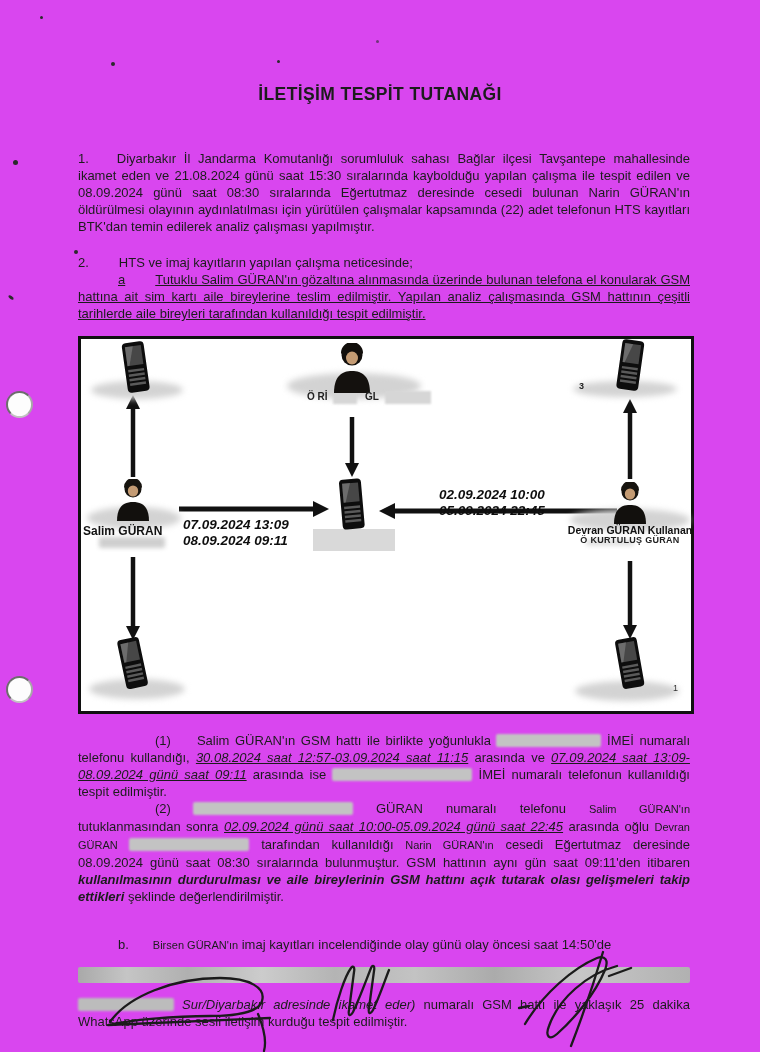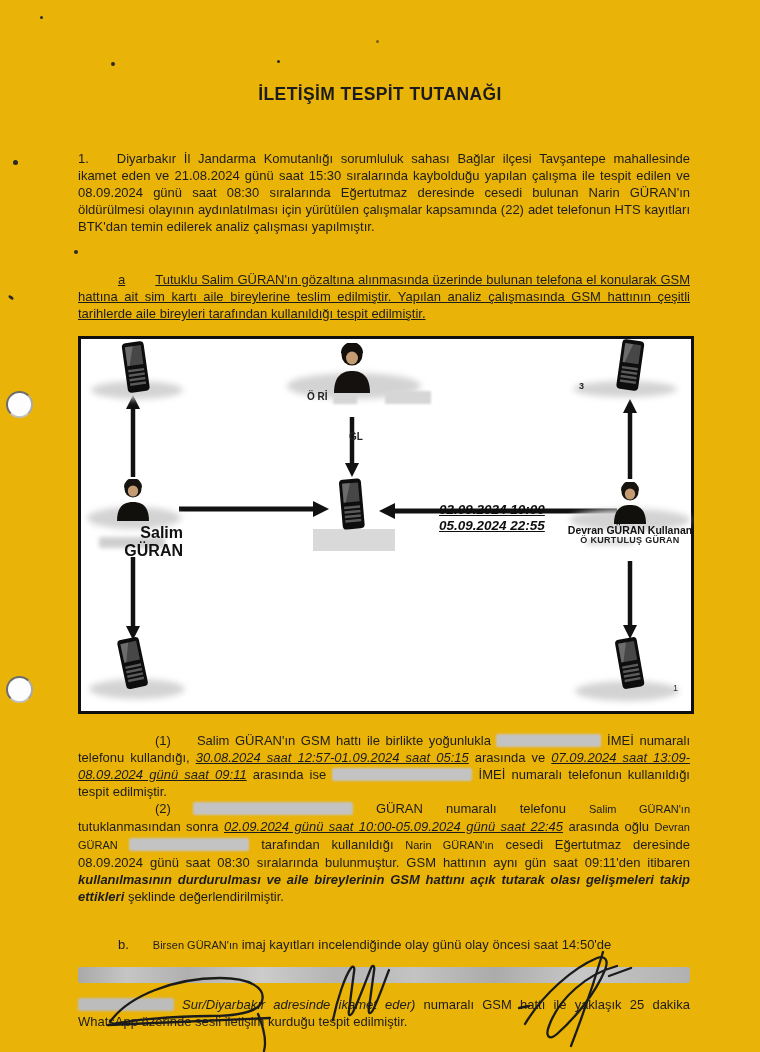--- a/index.html
+++ b/index.html
@@ -1,19 +1,19 @@
 <!DOCTYPE html>
 <html><head>
 <meta charset="utf-8">
 <style>
   html,body { margin:0; padding:0; }
   body { width:760px; height:1052px; background:#ffffff; }
   .page {
     position:relative; width:760px; height:1052px;
-    background:#eab308; overflow:hidden;
+    background:#d946ef; overflow:hidden;
     font-family:"Liberation Sans", sans-serif; color:#1c1c1c;
   }
   .doc-title {
     position:absolute; top:84px; left:0; width:100%;
     text-align:center; font-size:17.5px; font-weight:bold; letter-spacing:0.4px;
   }
   .block {
     position:absolute; left:78px; width:612px;
     font-size:13px; line-height:17px; text-align:justify;
   }
@@ -46,21 +46,21 @@
   
   .diagram {
     position:absolute; top:336px; left:78px; width:610px; height:372px;
     border:3px solid #101010; background:#ffffff;
   }
   .d-abs { position:absolute; }
   .oval  { position:absolute; background:#d3d3d3; border-radius:50%; filter:blur(3px); }
   .blur-rect { position:absolute; background:#cfcfcf; filter:blur(2px); border-radius:2px; }
   .gray-box  { position:absolute; background:#d9d9d9; filter:blur(0.6px); }
   .frag-box  { position:absolute; background:#d6d6d6; filter:blur(1px); }
-  .d-name  { position:absolute; font-weight:bold; font-size:16px; text-align:right; color:#111; }
+  .d-name  { position:absolute; font-weight:bold; font-size:12px; text-align:left; color:#111; }
   .d-name2 { position:absolute; font-weight:bold; font-size:10.5px; text-align:center; color:#111; }
   .d-sub   { position:absolute; font-size:9px; font-weight:bold; text-align:center; color:#222; letter-spacing:0.3px; }
   .d-frag  { position:absolute; font-size:10px; font-weight:bold; color:#222; }
   .dates {
     position:absolute; font-weight:bold; font-style:italic;
     font-size:13.5px; line-height:16px; color:#0e0e0e; white-space:nowrap;
   }
   .d-pagenum { position:absolute; font-size:9px; color:#333; }
   .rot-l8  { transform:rotate(-8deg); }
   .rot-r8  { transform:rotate(8deg); }
@@ -91,20 +91,21 @@
   <div class="speck" style="left:74px;top:250px;width:4px;height:4px;"></div>
   <div class="speck" style="left:8px;top:296px;width:6px;height:3px;transform:rotate(35deg);"></div>
   <div class="speck" style="left:376px;top:40px;width:3px;height:3px;opacity:.6;"></div>
   <div class="hole" style="left:6px;top:391px;"></div>
   <div class="hole" style="left:6px;top:676px;"></div>
 
   <div class="doc-title">İLETİŞİM TESPİT TUTANAĞI</div>
 
   <p class="block" style="top:137px;"><span>1.</span><span class="gap g28"></span><span>Diyarbakır İl Jandarma Komutanlığı sorumluluk sahası Bağlar ilçesi Tavşantepe mahallesinde ikamet eden ve 21.08.2024 günü saat 15:30 sıralarında kaybolduğu yapılan çalışma ile tespit edilen ve 08.09.2024 günü saat 08:30 sıralarında Eğertutmaz deresinde cesedi bulunan Narin GÜRAN'ın öldürülmesi olayının aydınlatılması için yürütülen çalışmalar kapsamında (22) adet telefonun HTS kayıtları BTK'dan temin edilerek analiz çalışması yapılmıştır.</span></p>
 
+  <p class="block" style="top:241px;"><span>2.</span><span class="gap g30"></span><span>HTS ve imaj kayıtların yapılan çalışma neticesinde;</span></p>
 
   <p class="block ti40" style="top:258px;text-decoration:underline;"><span>a</span><span class="gap g30"></span><span>Tutuklu Salim GÜRAN'ın gözaltına alınmasında üzerinde bulunan telefona el konularak GSM hattına ait sim kartı aile bireylerine teslim edilmiştir. Yapılan analiz çalışmasında GSM hattının çeşitli tarihlerde aile bireyleri tarafından kullanıldığı tespit edilmiştir.</span></p>
 
 
   <div class="diagram">
 
     <svg class="d-abs" style="left:0;top:0;" width="604" height="366" viewBox="0 0 604 366">
       <g>
         <line x1="52" y1="138" x2="52" y2="68" stroke="#111" stroke-width="4.5"></line>
         <polygon points="45,70 59,70 52,56" fill="#111"></polygon>
@@ -223,39 +224,43 @@
     <div class="d-abs" style="left:530px;top:143px;">
       <svg width="38" height="42" viewBox="0 0 38 42">
           <circle cx="19" cy="10" r="8.5" fill="#17140f"></circle>
           <ellipse cx="19" cy="12" rx="5.2" ry="5.6" fill="#c49b73"></ellipse>
           <path d="M10,8 a9,9 0 0 1 18,0 l-2,3 a7,7 0 0 0 -14,0 z" fill="#17140f"></path>
           <path d="M3,42 C3,27 10,23 19,23 C28,23 35,27 35,42 Z" fill="#12100d"></path>
         </svg>
     </div>
 
     <div class="d-frag" style="left:226px;top:52px;">Ö Rİ</div>
-    <div class="d-frag" style="left:268px;top:52px;margin-top:40px;">GL</div>
+    <div class="d-frag" style="left:284px;top:52px;">GL</div>
     <div class="d-frag" style="left:498px;top:42px;font-size:9px;">3</div>
 
     <div class="d-name" style="left:2px;top:185px;width:100px;">Salim GÜRAN</div>
     <div class="d-name2" style="left:482px;top:185px;width:134px;">Devran GÜRAN Kullanan</div>
     <div class="d-sub" style="left:482px;top:196px;width:134px;">Ö KURTULUŞ GÜRAN</div>
 
-    <div class="dates" style="left:358px;top:163px;text-decoration:underline;">
+    <div class="dates" style="left:102px;top:178px;">
+      <div>07.09.2024 13:09</div>
+      <div>08.09.2024 09:11</div>
+    </div>
+    <div class="dates" style="left:358px;top:148px;">
       <div>02.09.2024 10:00</div>
-      <div>05.09.2024 22:55</div>
+      <div>05.09.2024 22:45</div>
     </div>
 
     <div class="d-pagenum" style="left:592px;top:344px;">1</div>
   </div>
 
   <p class="block ti77" style="top:719px;"><span>(1)</span><span class="gap g26"></span><span>Salim GÜRAN'ın GSM hattı ile birlikte yoğunlukla</span>
     <span class="redact r105"></span>
     <span>İMEİ numaralı telefonu kullandığı,</span>
-    <span class="u">30.08.2024 saat 12:57-01.09.2024 saat 05:15</span>
+    <span class="u">30.08.2024 saat 12:57-03.09.2024 saat 11:15</span>
     <span>arasında ve</span>
     <span class="u">07.09.2024 saat 13:09-08.09.2024 günü saat 09:11</span>
     <span>arasında ise</span>
     <span class="redact r140"></span>
     <span>İMEİ numaralı telefonun kullanıldığı tespit edilmiştir.</span>
   </p>
 
   <p class="block ti77" style="top:787px;"><span>(2)</span><span class="gap g22"></span><span class="redact r160"></span>
     <span>GÜRAN numaralı telefonu</span>
     <span class="sm">Salim GÜRAN'ın</span>

